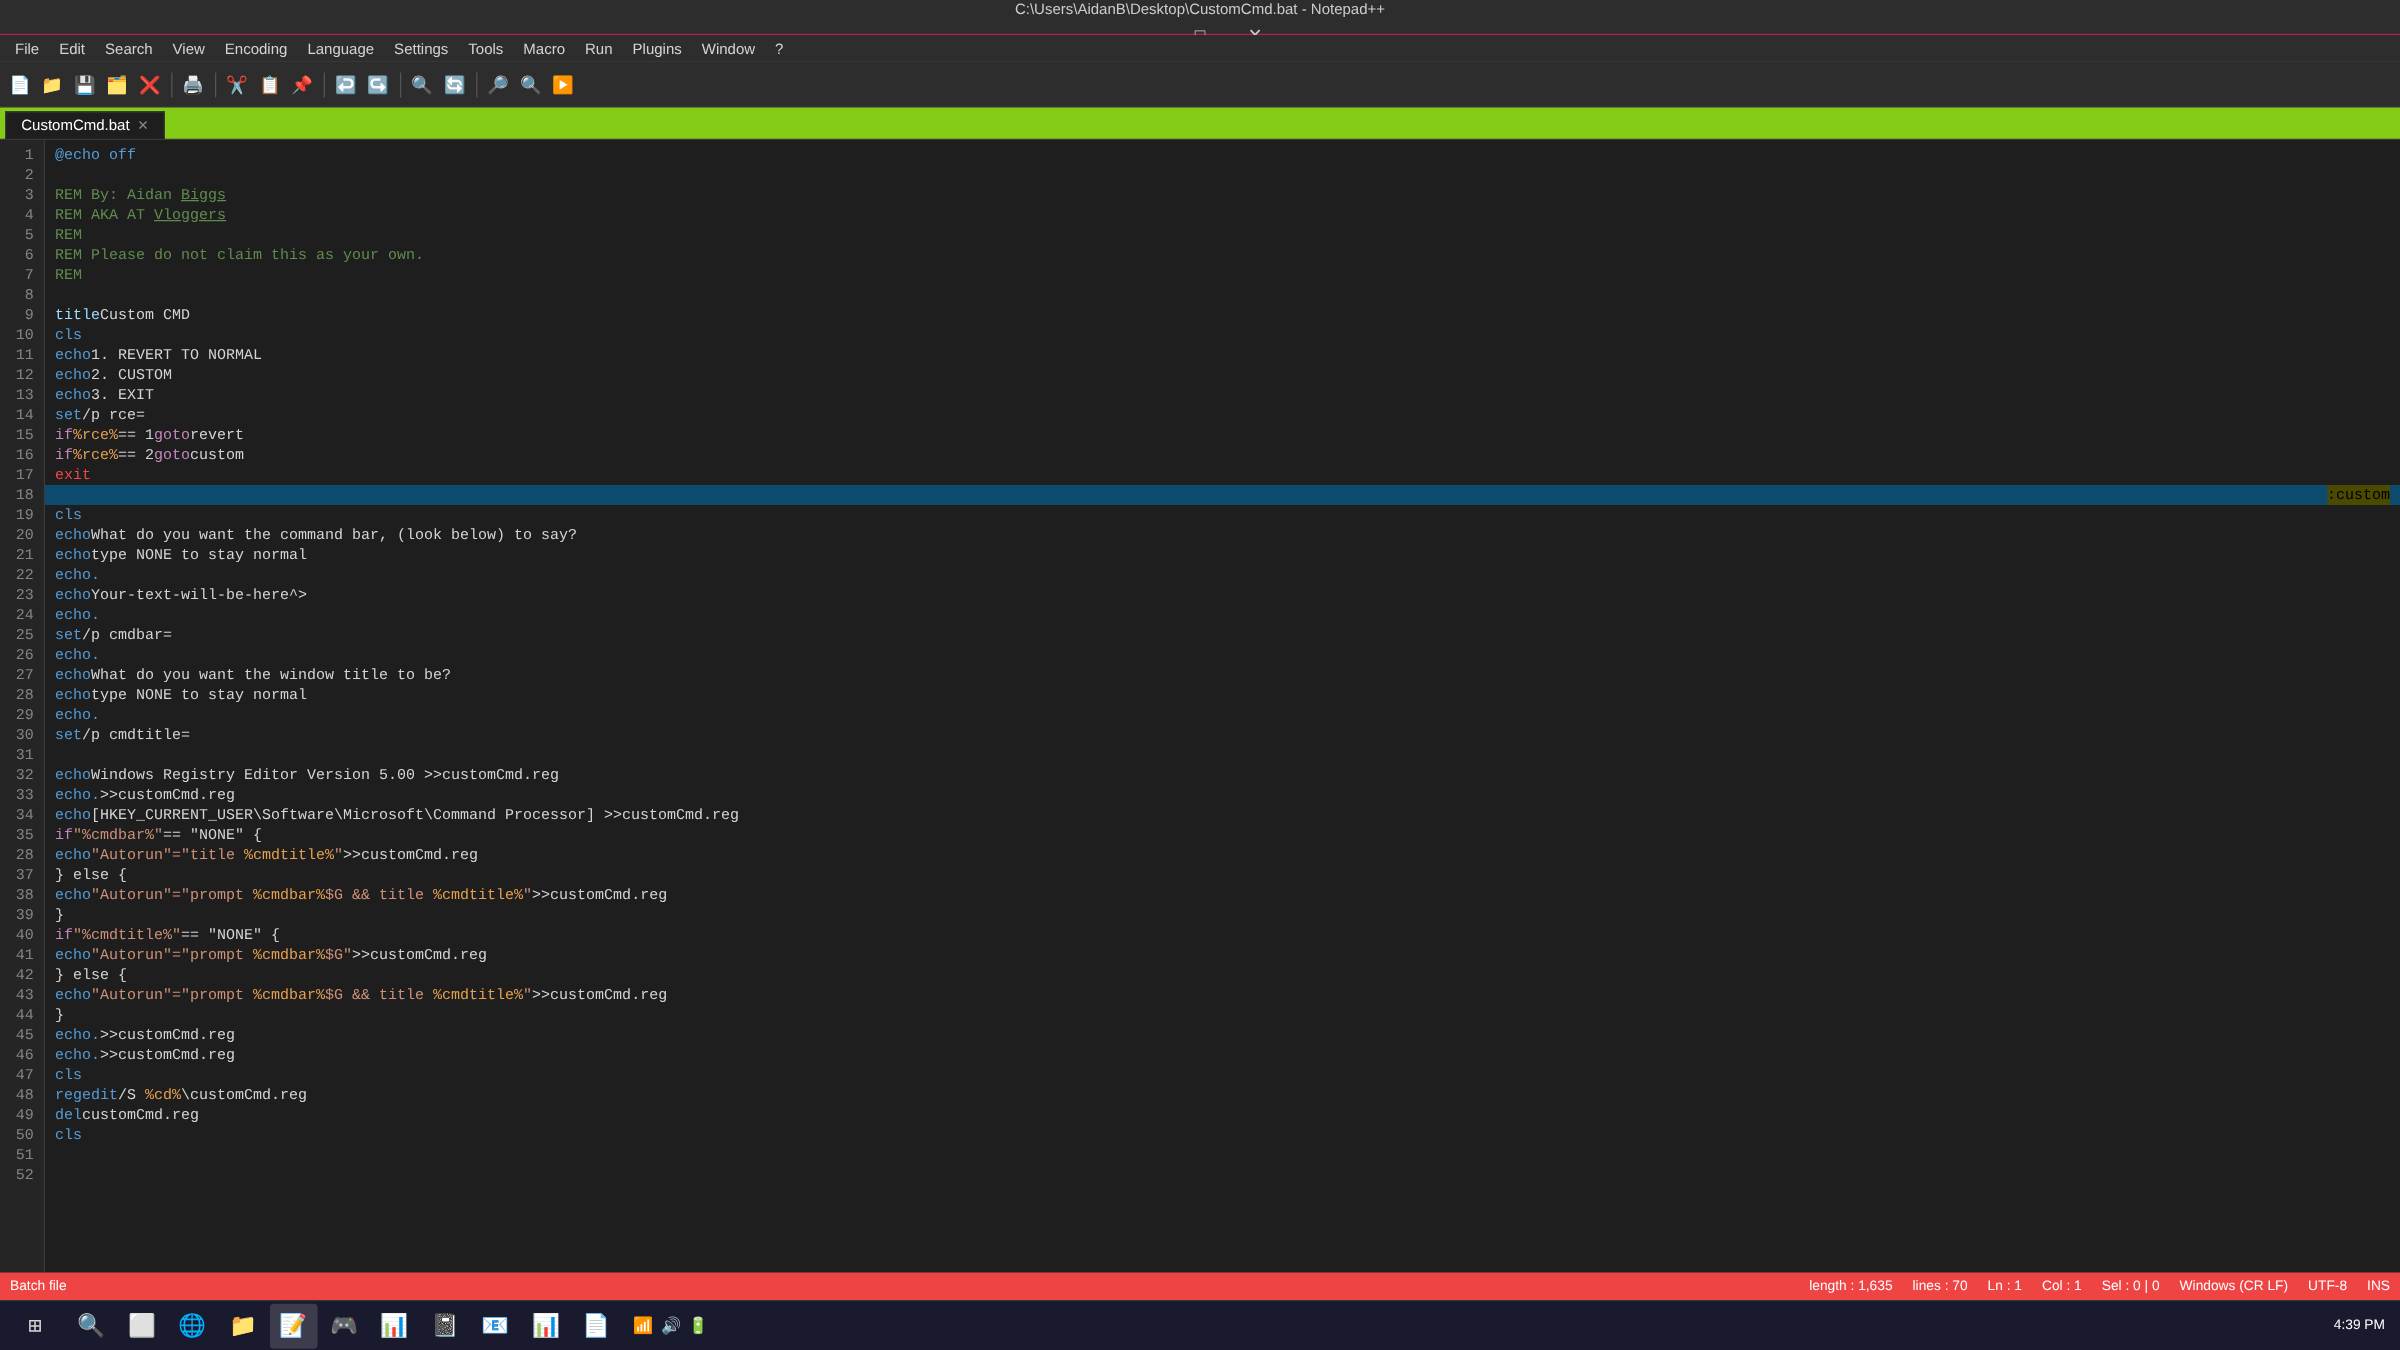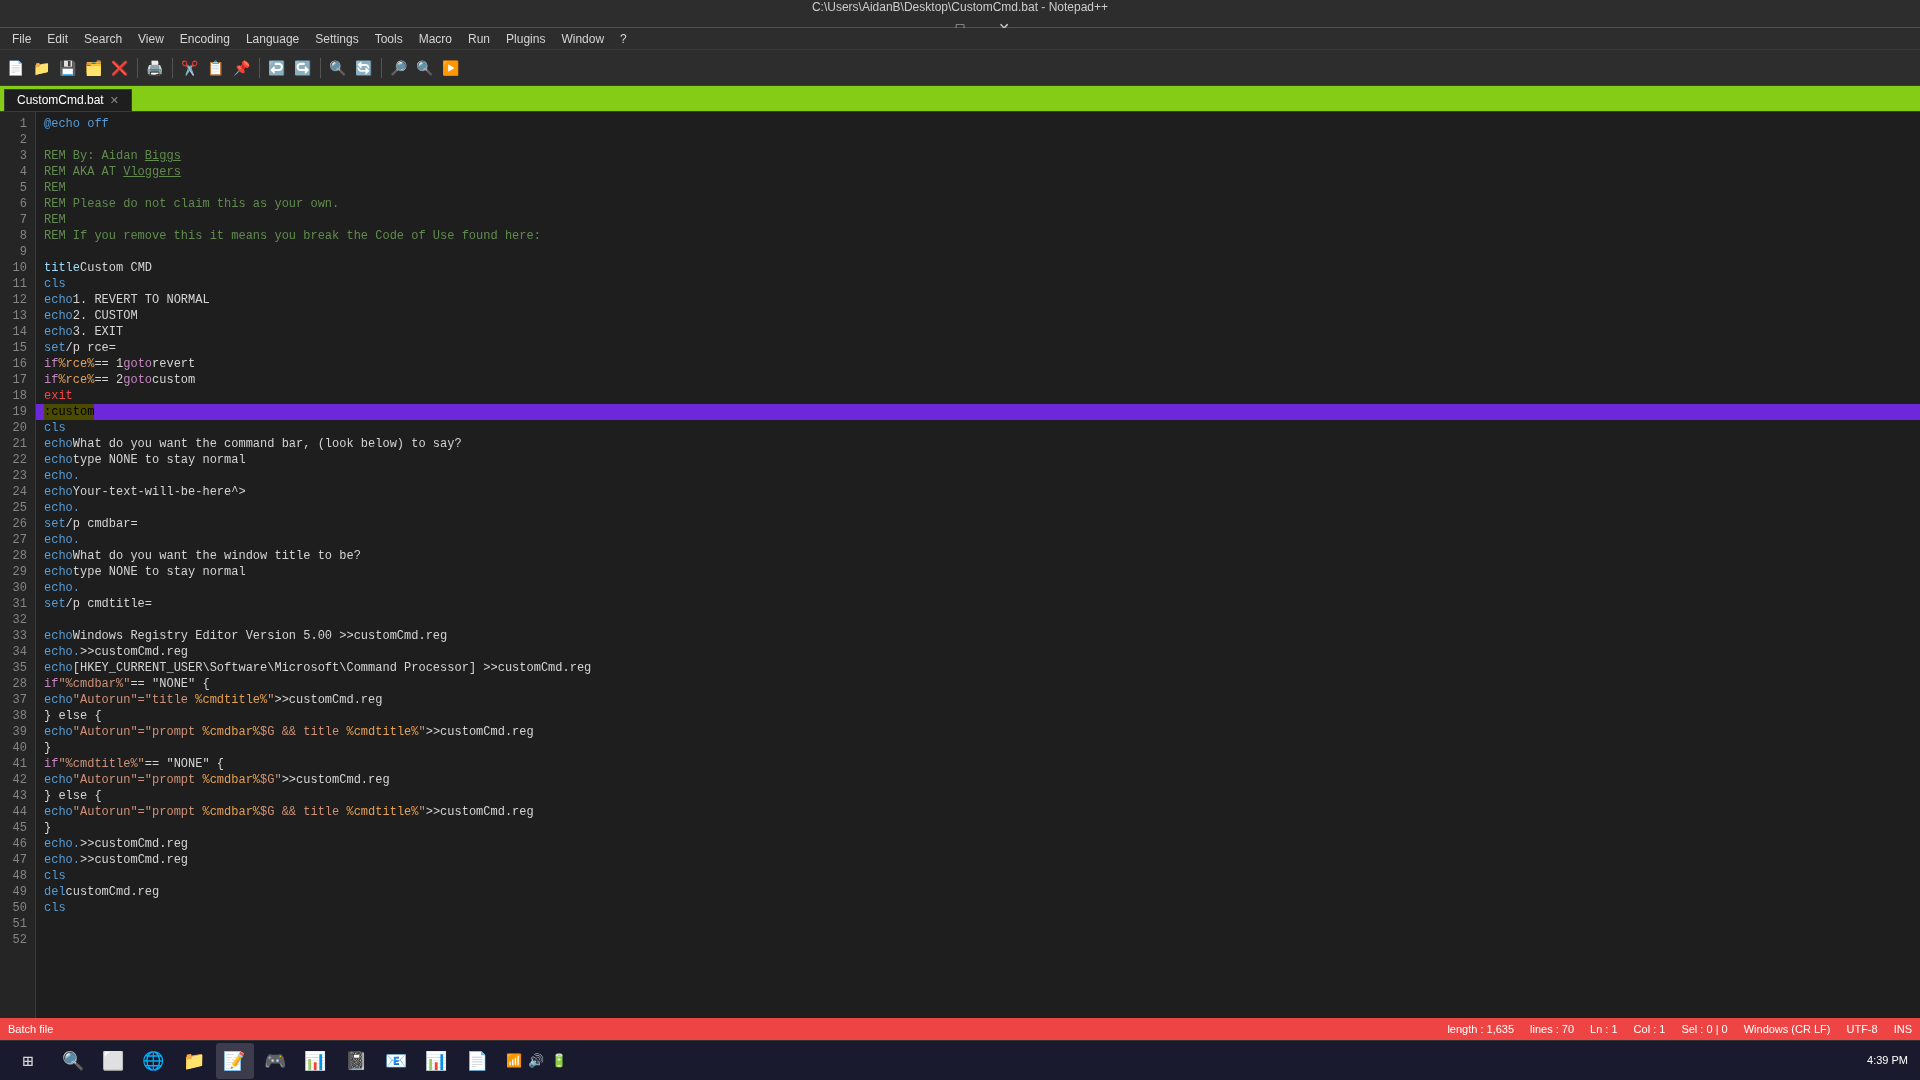--- a/index.html
+++ b/index.html
@@ -164,21 +164,21 @@
       font-size: 12px;
       line-height: 16px;
     }
     .code-line {
       height: 16px;
       padding: 0 8px;
       white-space: pre;
       display: flex;
       align-items: center;
     }
-    .code-line.highlighted { background: #6d28d9; }
+    .code-line.highlighted { background: #0c4a6e; justify-content: flex-end; }
     .code-line.highlighted span { color: #000 !important; } 
     .kw-rem { color: #608b4e; } 
     .kw-cmd { color: #569cd6; } 
     .kw-set { color: #569cd6; }
     .kw-if { color: #c586c0; }
     .kw-goto { color: #c586c0; }
     .kw-exit { color: #f44747; }
     .kw-label { color: #ffff00; background: #4a4a00; }
     .kw-var { color: #e6a050; } 
     .kw-str { color: #ce9178; } 
@@ -362,21 +362,20 @@
     </div>
 
   <div class="code-area" id="code-area">
       <div class="code-line"><span class="kw-cmd">@echo off</span></div>
       <div class="code-line">&nbsp;</div>
       <div class="code-line"><span class="kw-rem">REM By: Aidan <span style="text-decoration:underline">Biggs</span></span></div>
       <div class="code-line"><span class="kw-rem">REM AKA AT <span style="text-decoration:underline">Vloggers</span></span></div>
       <div class="code-line"><span class="kw-rem">REM</span></div>
       <div class="code-line"><span class="kw-rem">REM Please do not claim this as your own.</span></div>
       <div class="code-line"><span class="kw-rem">REM</span></div>
-      <div class="code-line"><span class="kw-rem">REM If you remove this it means you break the Code of Use found here:</span></div>
       <div class="code-line">&nbsp;</div>
       <div class="code-line"><span class="kw-title">title</span> <span class="kw-plain">Custom CMD</span></div>
       <div class="code-line"><span class="kw-cmd">cls</span></div>
       <div class="code-line"><span class="kw-cmd">echo</span> <span class="kw-plain">1. REVERT TO NORMAL</span></div>
       <div class="code-line"><span class="kw-cmd">echo</span> <span class="kw-plain">2. CUSTOM</span></div>
       <div class="code-line"><span class="kw-cmd">echo</span> <span class="kw-plain">3. EXIT</span></div>
       <div class="code-line"><span class="kw-set">set</span> <span class="kw-plain">/p rce=</span></div>
       <div class="code-line"><span class="kw-if">if</span> <span class="kw-var">%rce%</span> <span class="kw-plain">== 1</span> <span class="kw-goto">goto</span> <span class="kw-plain">revert</span></div>
       <div class="code-line"><span class="kw-if">if</span> <span class="kw-var">%rce%</span> <span class="kw-plain">== 2</span> <span class="kw-goto">goto</span> <span class="kw-plain">custom</span></div>
       <div class="code-line"><span class="kw-exit">exit</span></div>
@@ -403,20 +402,21 @@
       <div class="code-line">    <span class="kw-cmd">echo</span> <span class="kw-str">"Autorun"="prompt <span class="kw-var">%cmdbar%</span>$G &amp;&amp; title <span class="kw-var">%cmdtitle%</span>"</span> <span class="kw-redirect">&gt;&gt;customCmd.reg</span></div>
       <div class="code-line"><span class="kw-plain">}</span></div>
       <div class="code-line"><span class="kw-if">if</span> <span class="kw-str">"%cmdtitle%"</span> <span class="kw-plain">== "NONE" {</span></div>
       <div class="code-line">    <span class="kw-cmd">echo</span> <span class="kw-str">"Autorun"="prompt <span class="kw-var">%cmdbar%</span>$G"</span> <span class="kw-redirect">&gt;&gt;customCmd.reg</span></div>
       <div class="code-line"><span class="kw-plain">} else {</span></div>
       <div class="code-line">    <span class="kw-cmd">echo</span> <span class="kw-str">"Autorun"="prompt <span class="kw-var">%cmdbar%</span>$G &amp;&amp; title <span class="kw-var">%cmdtitle%</span>"</span> <span class="kw-redirect">&gt;&gt;customCmd.reg</span></div>
       <div class="code-line"><span class="kw-plain">}</span></div>
       <div class="code-line"><span class="kw-cmd">echo.</span> <span class="kw-redirect">&gt;&gt;customCmd.reg</span></div>
       <div class="code-line"><span class="kw-cmd">echo.</span> <span class="kw-redirect">&gt;&gt;customCmd.reg</span></div>
       <div class="code-line"><span class="kw-cmd">cls</span></div>
+      <div class="code-line"><span class="kw-cmd">regedit</span> <span class="kw-plain">/S <span class="kw-var">%cd%</span>\customCmd.reg</span></div>
       <div class="code-line"><span class="kw-cmd">del</span> <span class="kw-plain">customCmd.reg</span></div>
       <div class="code-line"><span class="kw-cmd">cls</span></div>
     </div>
 </div>
 
 <div class="status-bar">
   <div class="status-left">
     <span>Batch file</span>
   </div>
   <div class="status-right">

